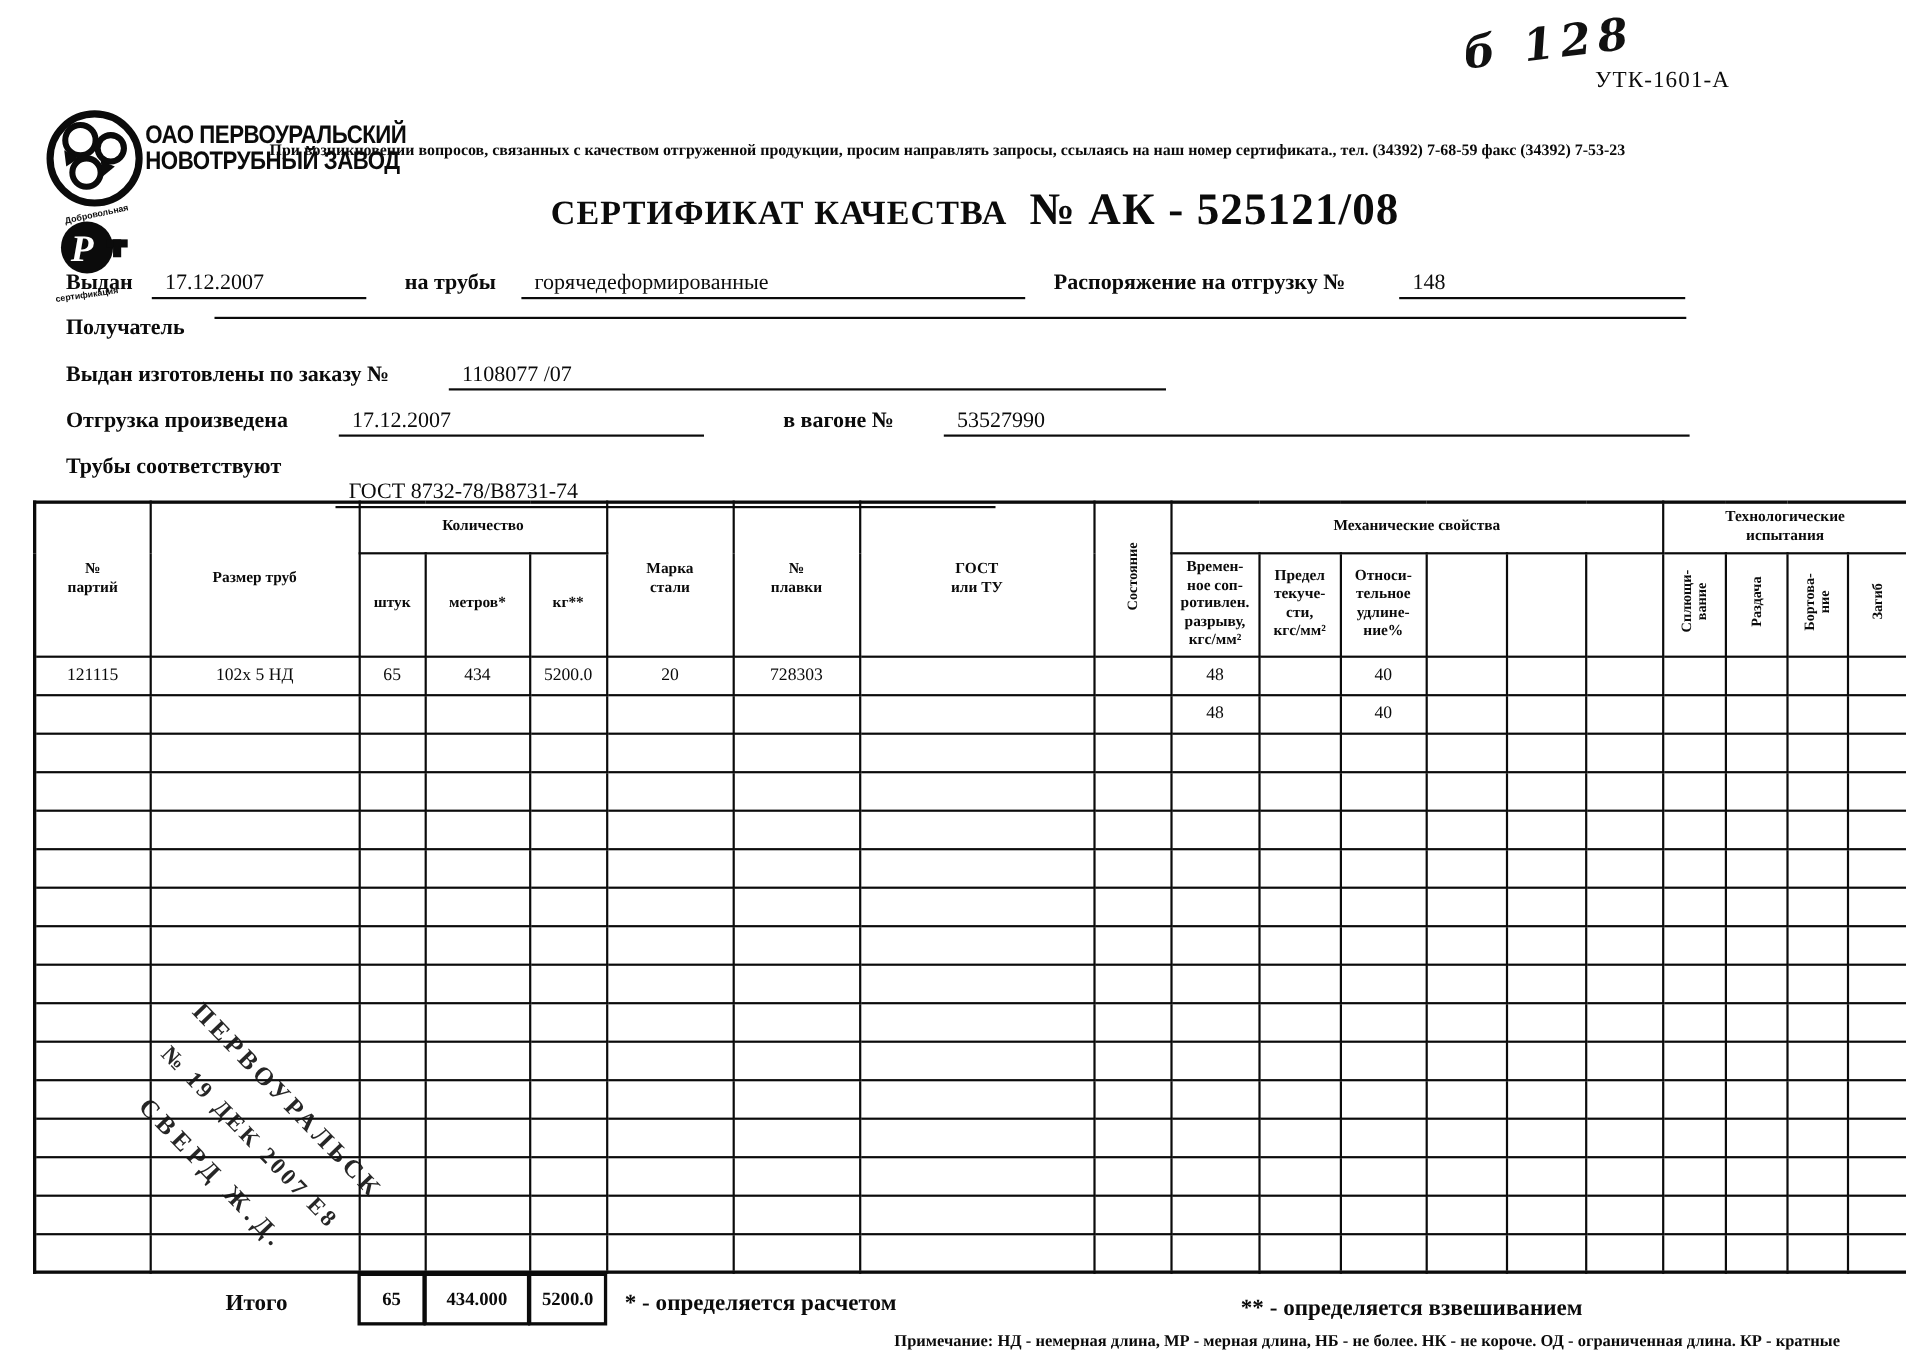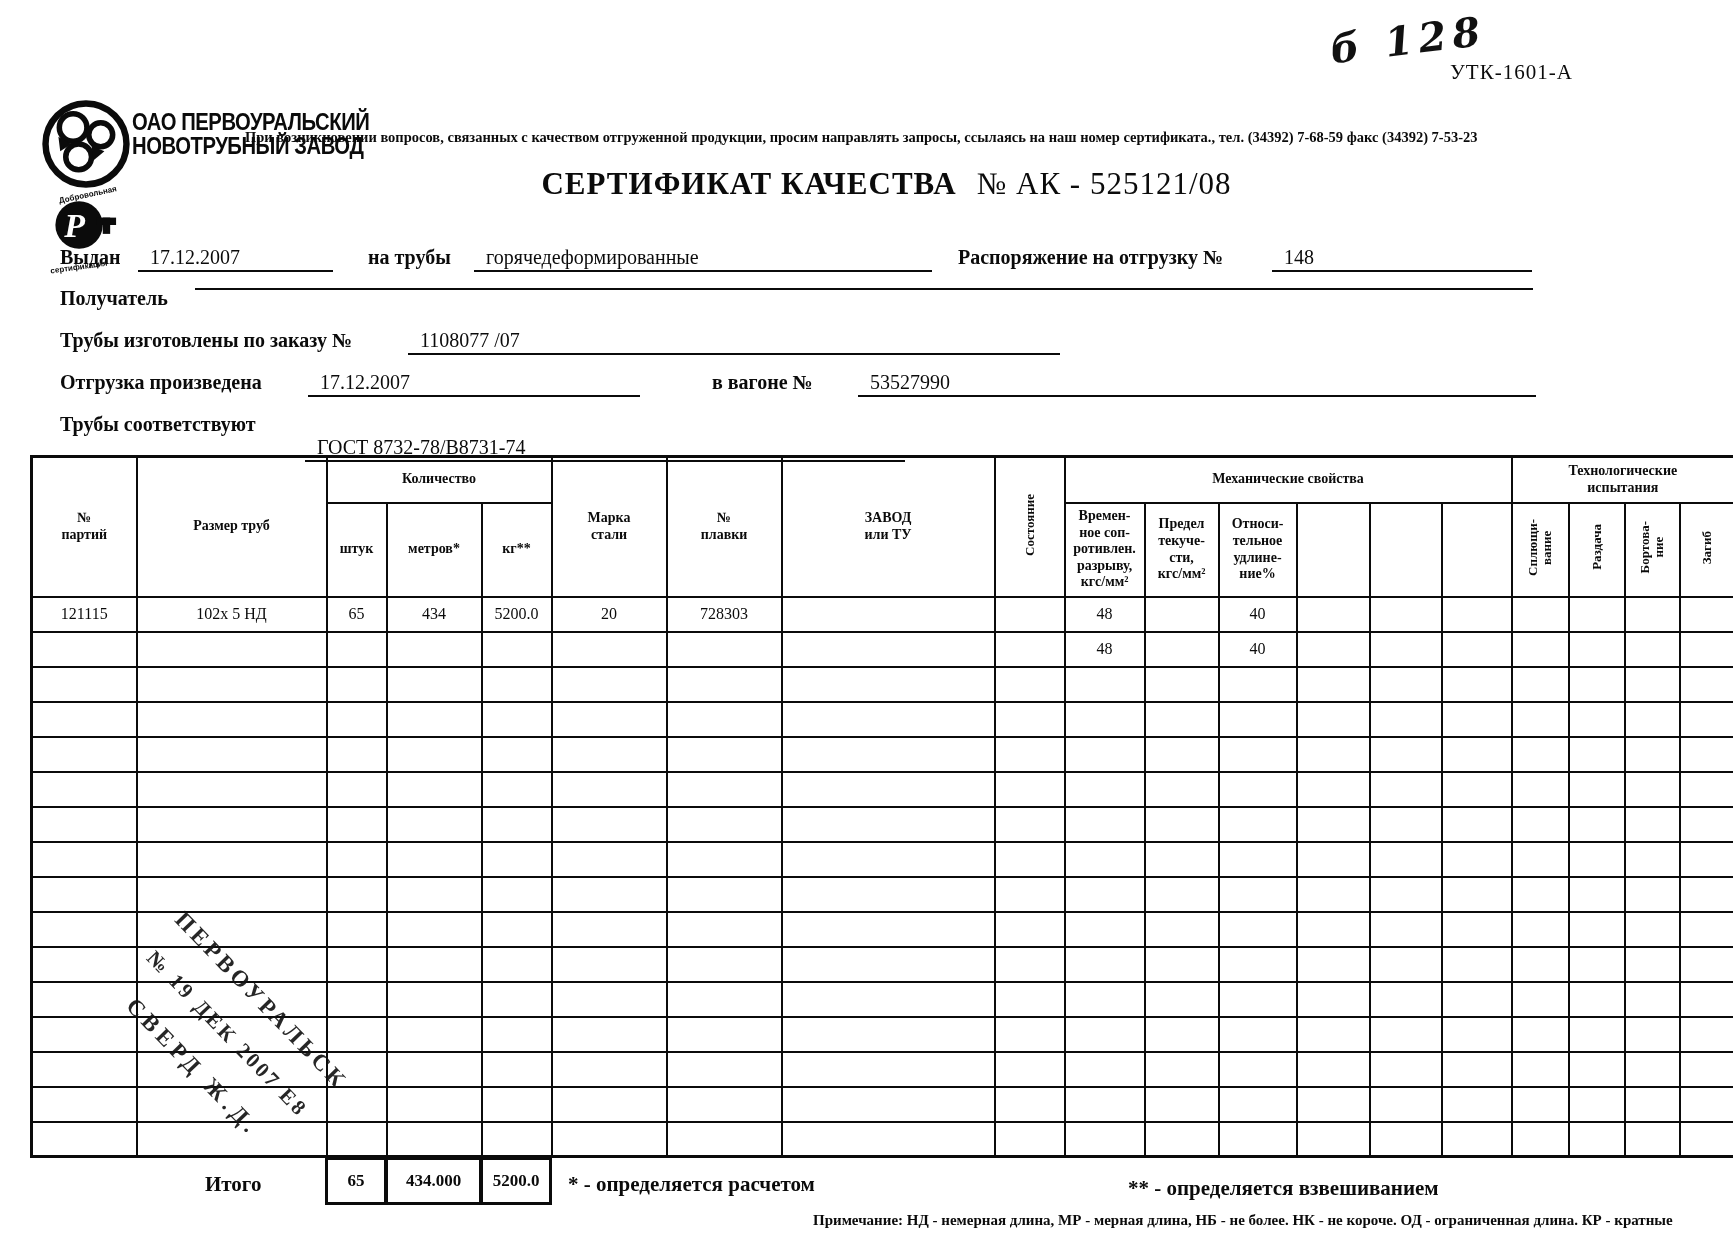--- a/index.html
+++ b/index.html
@@ -29,21 +29,21 @@
   .addr1 { font-weight:bold; font-size:18px; white-space:nowrap; }
   .addr1 .email { text-decoration:underline; }
   .addr2 { font-weight:bold; font-size:14.5px; white-space:nowrap; }
 
   .rst-small { font-size:8px; font-weight:bold; font-family:"Liberation Sans",sans-serif; transform:rotate(-12deg); }
   .rst-small2 { font-size:8px; font-weight:bold; font-family:"Liberation Sans",sans-serif; transform:rotate(-8deg); }
 
   
   .title-row { top:166px; left:0; width:100%; text-align:center; padding-left:40px; white-space:nowrap; }
   .title-main { font-size:31px; font-weight:bold; letter-spacing:1px; }
-  .title-num  { font-size:31px; font-weight:normal; margin-left:16px; letter-spacing:1px; }
+  .title-num  { font-size:41px; font-weight:bold; margin-left:16px; letter-spacing:1px; }
 
   
   .flabel { font-weight:bold; font-size:20px; white-space:nowrap; position:absolute; }
   .fval   { font-size:20px; white-space:nowrap; position:absolute; border-bottom:2px solid #0b0b0b; text-align:left; padding:0 4px 1px 12px; }
 
   
   table.cert { position:absolute; left:30px; top:455px; width:1703px;
     border-collapse:collapse; table-layout:fixed; }
   table.cert { border:3px solid #0b0b0b; }
   table.cert th, table.cert td { border:2px solid #0b0b0b; overflow:hidden; }
@@ -128,21 +128,21 @@
     <span class="flabel" style="left:60px; top:246px;">Выдан</span>
     <span class="fval" style="left:138px; top:246px; width:195px;">17.12.2007</span>
     <span class="flabel" style="left:368px; top:246px;">на трубы</span>
     <span class="fval" style="left:474px; top:246px; width:458px;">горячедеформированные</span>
     <span class="flabel" style="left:958px; top:246px;">Распоряжение на отгрузку №</span>
     <span class="fval" style="left:1272px; top:246px; width:260px;">148</span>
 
     <span class="flabel" style="left:60px; top:287px;">Получатель</span>
     <span class="fval" style="left:195px; top:287px; width:1338px;"></span>
 
-    <span class="flabel" style="left:60px; top:329px;">Трубы изготовлены по заказу №</span>
+    <span class="flabel" style="left:60px; top:329px;">Выдан изготовлены по заказу №</span>
     <span class="fval" style="left:408px; top:329px; width:652px;">1108077   /07</span>
 
     <span class="flabel" style="left:60px; top:371px;">Отгрузка произведена</span>
     <span class="fval" style="left:308px; top:371px; width:332px;">17.12.2007</span>
     <span class="flabel" style="left:712px; top:371px;">в вагоне №</span>
     <span class="fval" style="left:858px; top:371px; width:678px;">53527990</span>
 
     <span class="flabel" style="left:60px; top:413px;">Трубы соответствуют</span>
     <span class="fval" style="left:305px; top:436px; width:600px;">ГОСТ 8732-78/В8731-74</span>
   </div>
@@ -172,21 +172,21 @@
     <thead>
       <tr class="group-row">
         <th rowspan="2">№
 партий</th>
         <th rowspan="2">Размер труб</th>
         <th colspan="3">Количество</th>
         <th rowspan="2">Марка
 стали</th>
         <th rowspan="2">№
 плавки</th>
-        <th rowspan="2">ЗАВОД
+        <th rowspan="2">ГОСТ
 или ТУ</th>
         <th rowspan="2"><span class="vert">Состояние</span></th>
         <th colspan="6">Механические свойства</th>
         <th colspan="4">Технологические
 испытания</th>
       </tr>
       <tr class="sub-row">
         <th class="small">штук</th>
         <th class="small">метров*</th>
         <th class="small">кг**</th>

